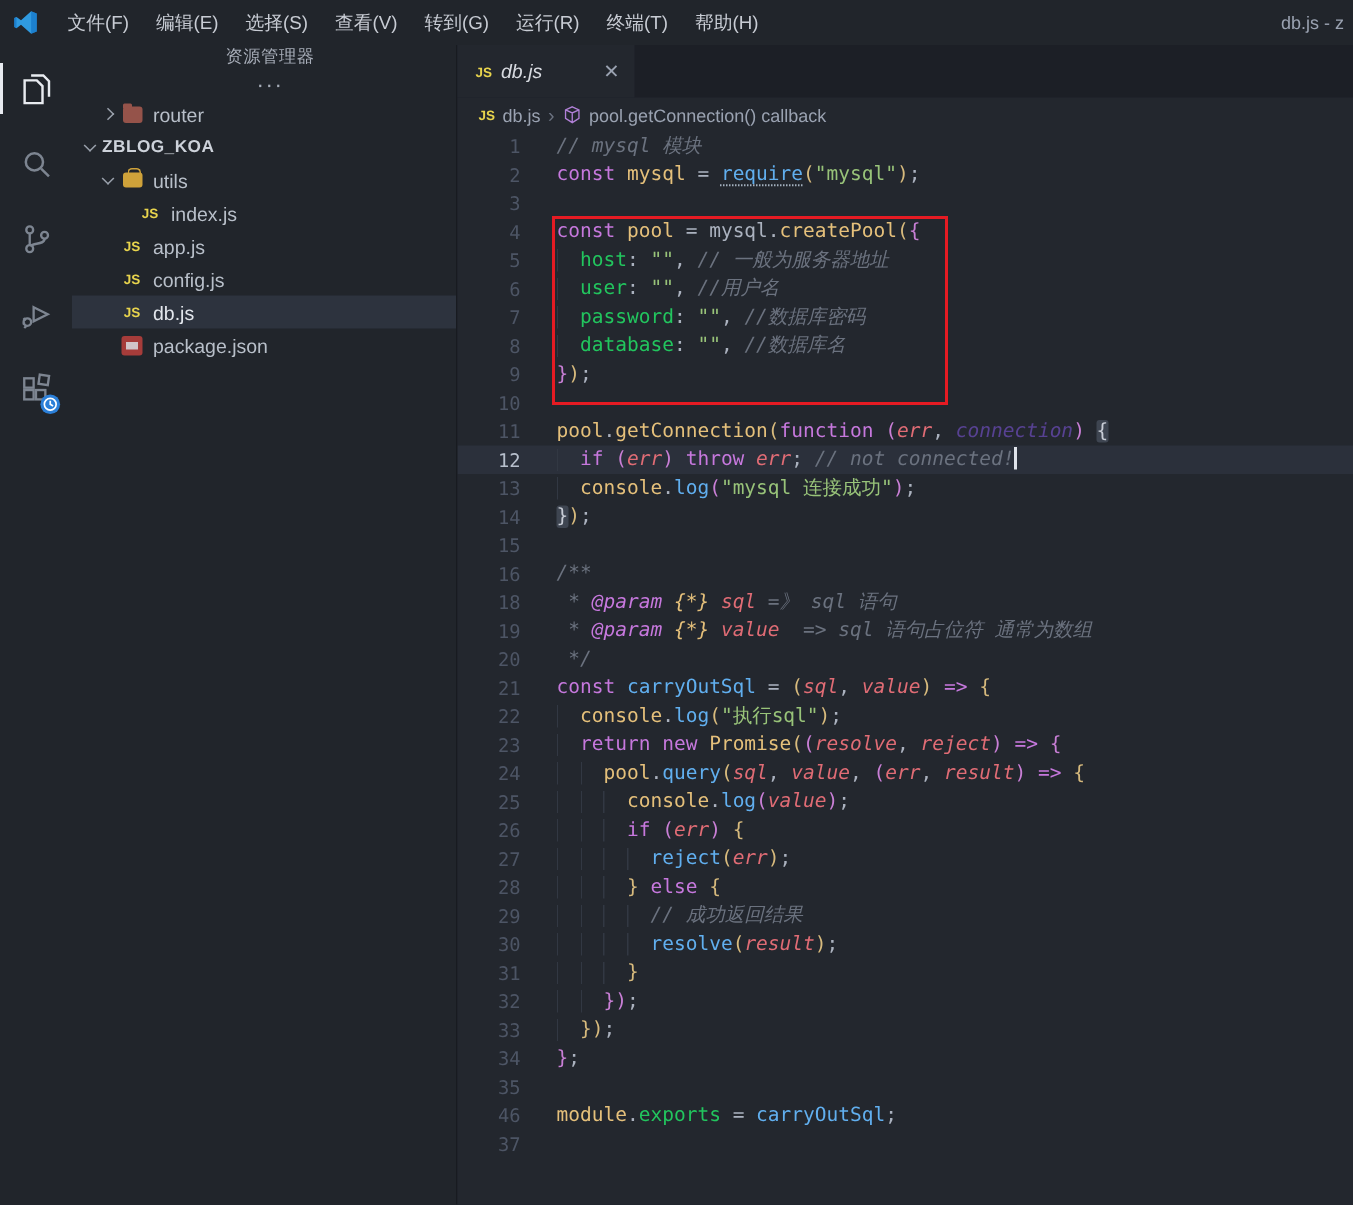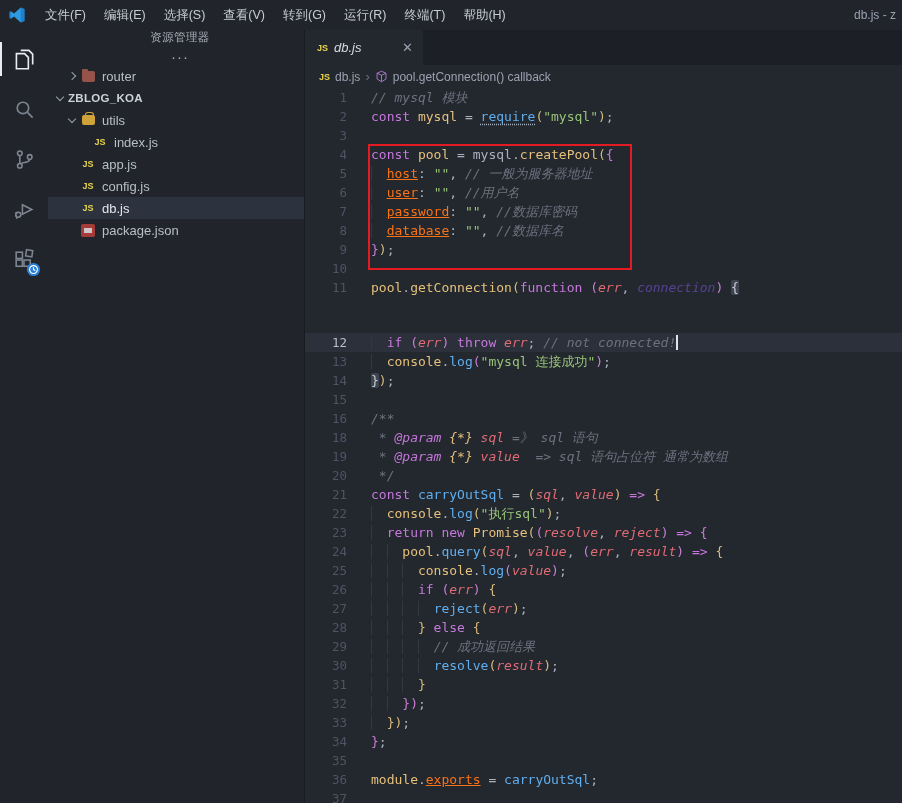--- a/index.html
+++ b/index.html
@@ -65,33 +65,33 @@
   .breadcrumbs { height:23px; display:flex; align-items:center; padding-left:14px;
                  color:#9aa2b1; font-size:12px; flex:0 0 auto; }
   .breadcrumbs .sep { margin:0 5px; color:#6b7280; font-size:13px; }
   .breadcrumbs .crumb { cursor:pointer; }
   .bc-icon { margin-right:5px; display:inline-flex; }
 
   
   .code-area { position:relative; flex:1; overflow:hidden;
                font-family:"DejaVu Sans Mono", monospace; font-size:13px; }
   .line { display:flex; height:19px; line-height:19px; white-space:pre; }
-  .line.current { background:#2b303b;margin-top:36px; }
+  .line.current { background:#2b303b; }
   .ln { width:42px; text-align:right; color:#4d5565; flex:0 0 auto;
         font-size:12.5px; user-select:none; }
   .line.current .ln { color:#b7bfcc; }
   .lc { padding-left:24px; }
 
   .tk.k  { color:#c678dd; }
   .tk.ki { color:#c678dd; font-style:italic; }
   .tk.g  { color:#e5c07b; }
   .tk.f  { color:#61afef; }
   .tk.fu { color:#61afef; text-decoration:underline dotted #a3b0be; text-underline-offset:3px; }
   .tk.p  { color:#abb2bf; }
-  .tk.pr { color:#f97316;text-decoration:underline; }
+  .tk.pr { color:#22c55e; }
   .tk.pa { color:#e06c75; font-style:italic; }
   .tk.pd { color:#8b5cf6; font-style:italic; opacity:.5; }
   .tk.s  { color:#98c379; }
   .tk.c  { color:#6b727f; font-style:italic; }
   .tk.ty { color:#e5c07b; font-style:italic; }
   .tk.b1 { color:#d7ba7d; }
   .tk.b2 { color:#c97fd6; }
   .tk.bx { color:#c8cdd6; background:rgba(95,106,125,.45); border-radius:2px; }
   .tk.i  { box-shadow:inset 1px 0 0 #323843; }
   .caret { display:inline-block; width:1.5px; height:15px; background:#dfe3ea;
@@ -283,19 +283,19 @@
           <div class="line"><span class="ln">26</span><span class="lc"><span class="tk i">  </span><span class="tk i">  </span><span class="tk i">  </span><span class="tk k">if</span><span class="tk p"> </span><span class="tk b2">(</span><span class="tk pa">err</span><span class="tk b2">)</span><span class="tk p"> </span><span class="tk b1">{</span></span></div>
           <div class="line"><span class="ln">27</span><span class="lc"><span class="tk i">  </span><span class="tk i">  </span><span class="tk i">  </span><span class="tk i">  </span><span class="tk f">reject</span><span class="tk b1">(</span><span class="tk pa">err</span><span class="tk b1">)</span><span class="tk p">;</span></span></div>
           <div class="line"><span class="ln">28</span><span class="lc"><span class="tk i">  </span><span class="tk i">  </span><span class="tk i">  </span><span class="tk b1">}</span><span class="tk k"> else</span><span class="tk p"> </span><span class="tk b1">{</span></span></div>
           <div class="line"><span class="ln">29</span><span class="lc"><span class="tk i">  </span><span class="tk i">  </span><span class="tk i">  </span><span class="tk i">  </span><span class="tk c">// 成功返回结果</span></span></div>
           <div class="line"><span class="ln">30</span><span class="lc"><span class="tk i">  </span><span class="tk i">  </span><span class="tk i">  </span><span class="tk i">  </span><span class="tk f">resolve</span><span class="tk b1">(</span><span class="tk pa">result</span><span class="tk b1">)</span><span class="tk p">;</span></span></div>
           <div class="line"><span class="ln">31</span><span class="lc"><span class="tk i">  </span><span class="tk i">  </span><span class="tk i">  </span><span class="tk b1">}</span></span></div>
           <div class="line"><span class="ln">32</span><span class="lc"><span class="tk i">  </span><span class="tk i">  </span><span class="tk b2">}</span><span class="tk b2">)</span><span class="tk p">;</span></span></div>
           <div class="line"><span class="ln">33</span><span class="lc"><span class="tk i">  </span><span class="tk b1">}</span><span class="tk b1">)</span><span class="tk p">;</span></span></div>
           <div class="line"><span class="ln">34</span><span class="lc"><span class="tk b2">}</span><span class="tk p">;</span></span></div>
           <div class="line"><span class="ln">35</span><span class="lc"></span></div>
-          <div class="line"><span class="ln">36</span><span class="lc"><span class="tk g">module</span><span class="tk p">.</span><span class="tk pr">exports</span><span class="tk p"> = </span><span class="tk f">carryOutSql</span><span class="tk p">;</span></span></div>
+          <div class="line"><span class="ln">46</span><span class="lc"><span class="tk g">module</span><span class="tk p">.</span><span class="tk pr">exports</span><span class="tk p"> = </span><span class="tk f">carryOutSql</span><span class="tk p">;</span></span></div>
           <div class="line"><span class="ln">37</span><span class="lc"></span></div>
           <div class="annotation-box" style="top: 56px; height: 126px; left: 63px; width: 264px;"></div>
         </div>
     </div>
   </div>
 </div>
 
 </body></html>

